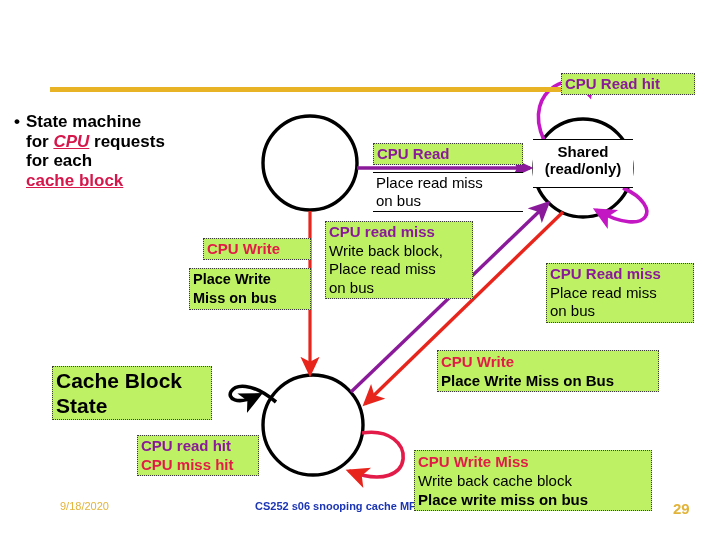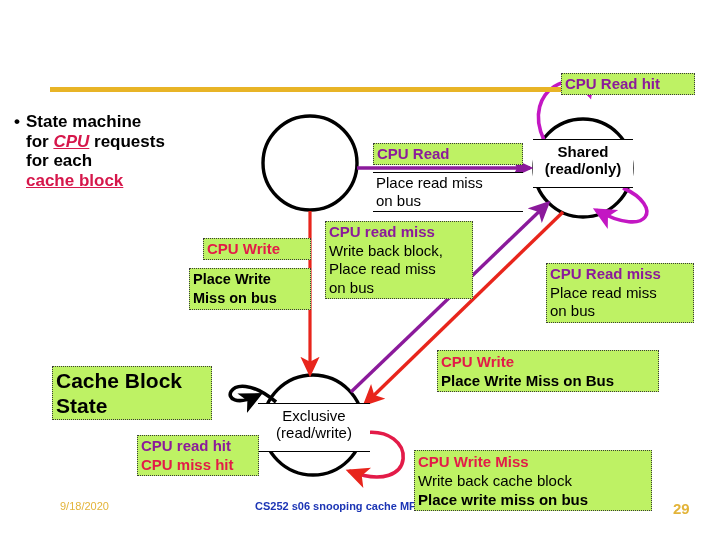--- a/index.html
+++ b/index.html
@@ -116,24 +116,20 @@
       </div>
     </div>
   </div>
 
 
   <div class="statebox" style="left:533px;top:139px;width:100px;height:44px;padding-top:3px;font-weight:bold;">
     <span class="ln">Shared</span>
     <span class="ln">(read/only)</span>
   </div>
 
-  <div class="statebox" style="left:258px;top:403px;width:112px;height:44px;padding-top:3px;">
-    <span class="ln">Exclusive</span>
-    <span class="ln">(read/write)</span>
-  </div>
 
   <div class="lbl" style="left:561px;top:73px;width:134px;font-size:15px;line-height:18px;">
     <span class="ln purple">CPU Read hit</span>
   </div>
 
   <div class="lbl" style="left:373px;top:133px;width:150px;font-size:15px;line-height:18px;margin-top:10px;">
     <span class="ln purple">CPU Read</span>
   </div>
   <div class="lbl nb" style="left:373px;top:172px;width:150px;font-size:15px;line-height:18px;border-top:1px solid #000;border-bottom:1px solid #000;">
     <span class="ln blk">Place read miss</span>

